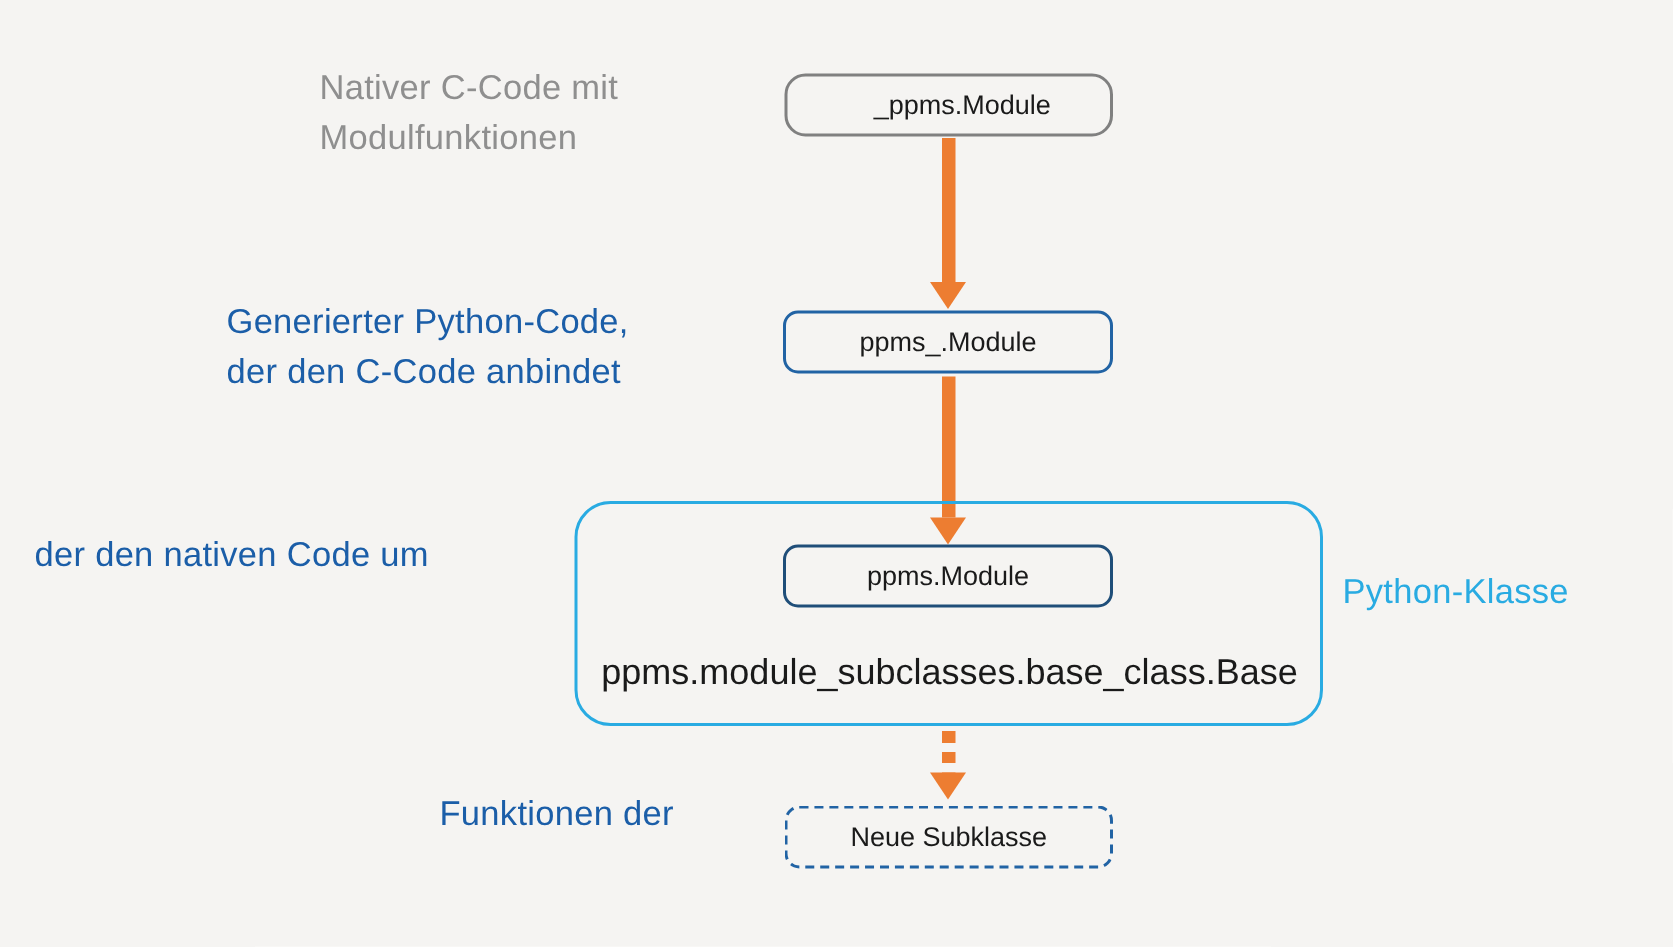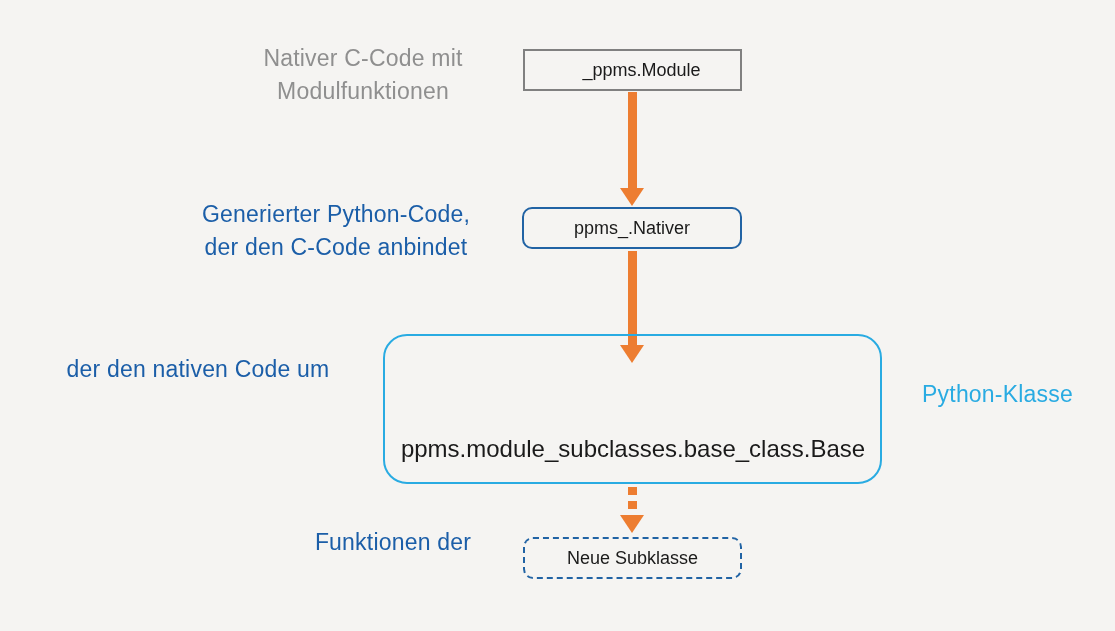--- a/index.html
+++ b/index.html
@@ -22,34 +22,34 @@
     overflow:hidden;
   }
   .node{
     position:absolute;
     display:flex;align-items:center;justify-content:center;
     font-size:18px;color:var(--box-text);
     border-radius:9px;
     box-sizing:border-box;
     background:transparent;
   }
-  .gray-box{border:2px solid var(--gray-border);border-radius:0;padding-left:18px;}
+  .gray-box{border:2px solid var(--gray-border);border-radius:14px;padding-left:18px;}
   .blue-box{border:2.5px solid var(--blue-border);border-radius:10px;}
   .navy-box{border:2.5px solid var(--navy-border);border-radius:10px;}
   .dashed-box{border:2px dashed var(--blue-border);border-radius:10px;}
   .container-box{
     position:absolute;
     border:2.5px solid var(--cyan);
     border-radius:24px;
     box-sizing:border-box;
     background:transparent;
   }
   .side-label{
     position:absolute;
-    text-align:center;
+    text-align:left;
     font-size:23px;line-height:33px;
     letter-spacing:0.2px;
   }
   .gray-label{color:var(--gray-text);}
   .blue-label{color:var(--blue-text);}
   .cyan-label{color:var(--cyan);line-height:32px;}
   .arrow{
     position:absolute;
     width:24px;
     display:flex;flex-direction:column;align-items:center;
@@ -87,34 +87,37 @@
   <div class="arrow" style="left:620px;top:92px;">
     <div class="arrow-shaft" style="height:96px;"></div>
     <div class="arrow-head"></div>
   </div>
 
   <div class="side-label blue-label" style="left:151px;top:198px;width:370px;">
     <div>Generierter Python-Code,</div>
     <div>der den C-Code anbindet</div>
   </div>
   <div class="node blue-box" style="left:522px;top:207px;width:220px;height:42px;">
-    <span>ppms_.Nativer</span>
+    <span>ppms_.Module</span>
   </div>
 
   <div class="arrow" style="left:620px;top:251px;">
     <div class="arrow-shaft" style="height:94px;"></div>
     <div class="arrow-head"></div>
   </div>
 
   <div class="side-label blue-label" style="left:23px;top:353px;width:350px;line-height:32px;">
     <div>der den nativen Code um</div>
   </div>
 
   <div class="container-box" style="left:383px;top:334px;width:499px;height:150px;"></div>
 
+  <div class="node navy-box" style="left:522px;top:363px;width:220px;height:42px;">
+    <span>ppms.Module</span>
+  </div>
 
   <div class="base-class-text" style="left:393px;top:435px;width:480px;">ppms.module_subclasses.base_class.Base</div>
 
   <div class="side-label cyan-label" style="left:895px;top:378px;width:205px;">
     <div>Python-Klasse</div>
   </div>
 
   <div class="arrow" style="left:620px;top:487px;">
     <div class="arrow-shaft-dashed" style="height:28px;"></div>
     <div class="arrow-head"></div>

